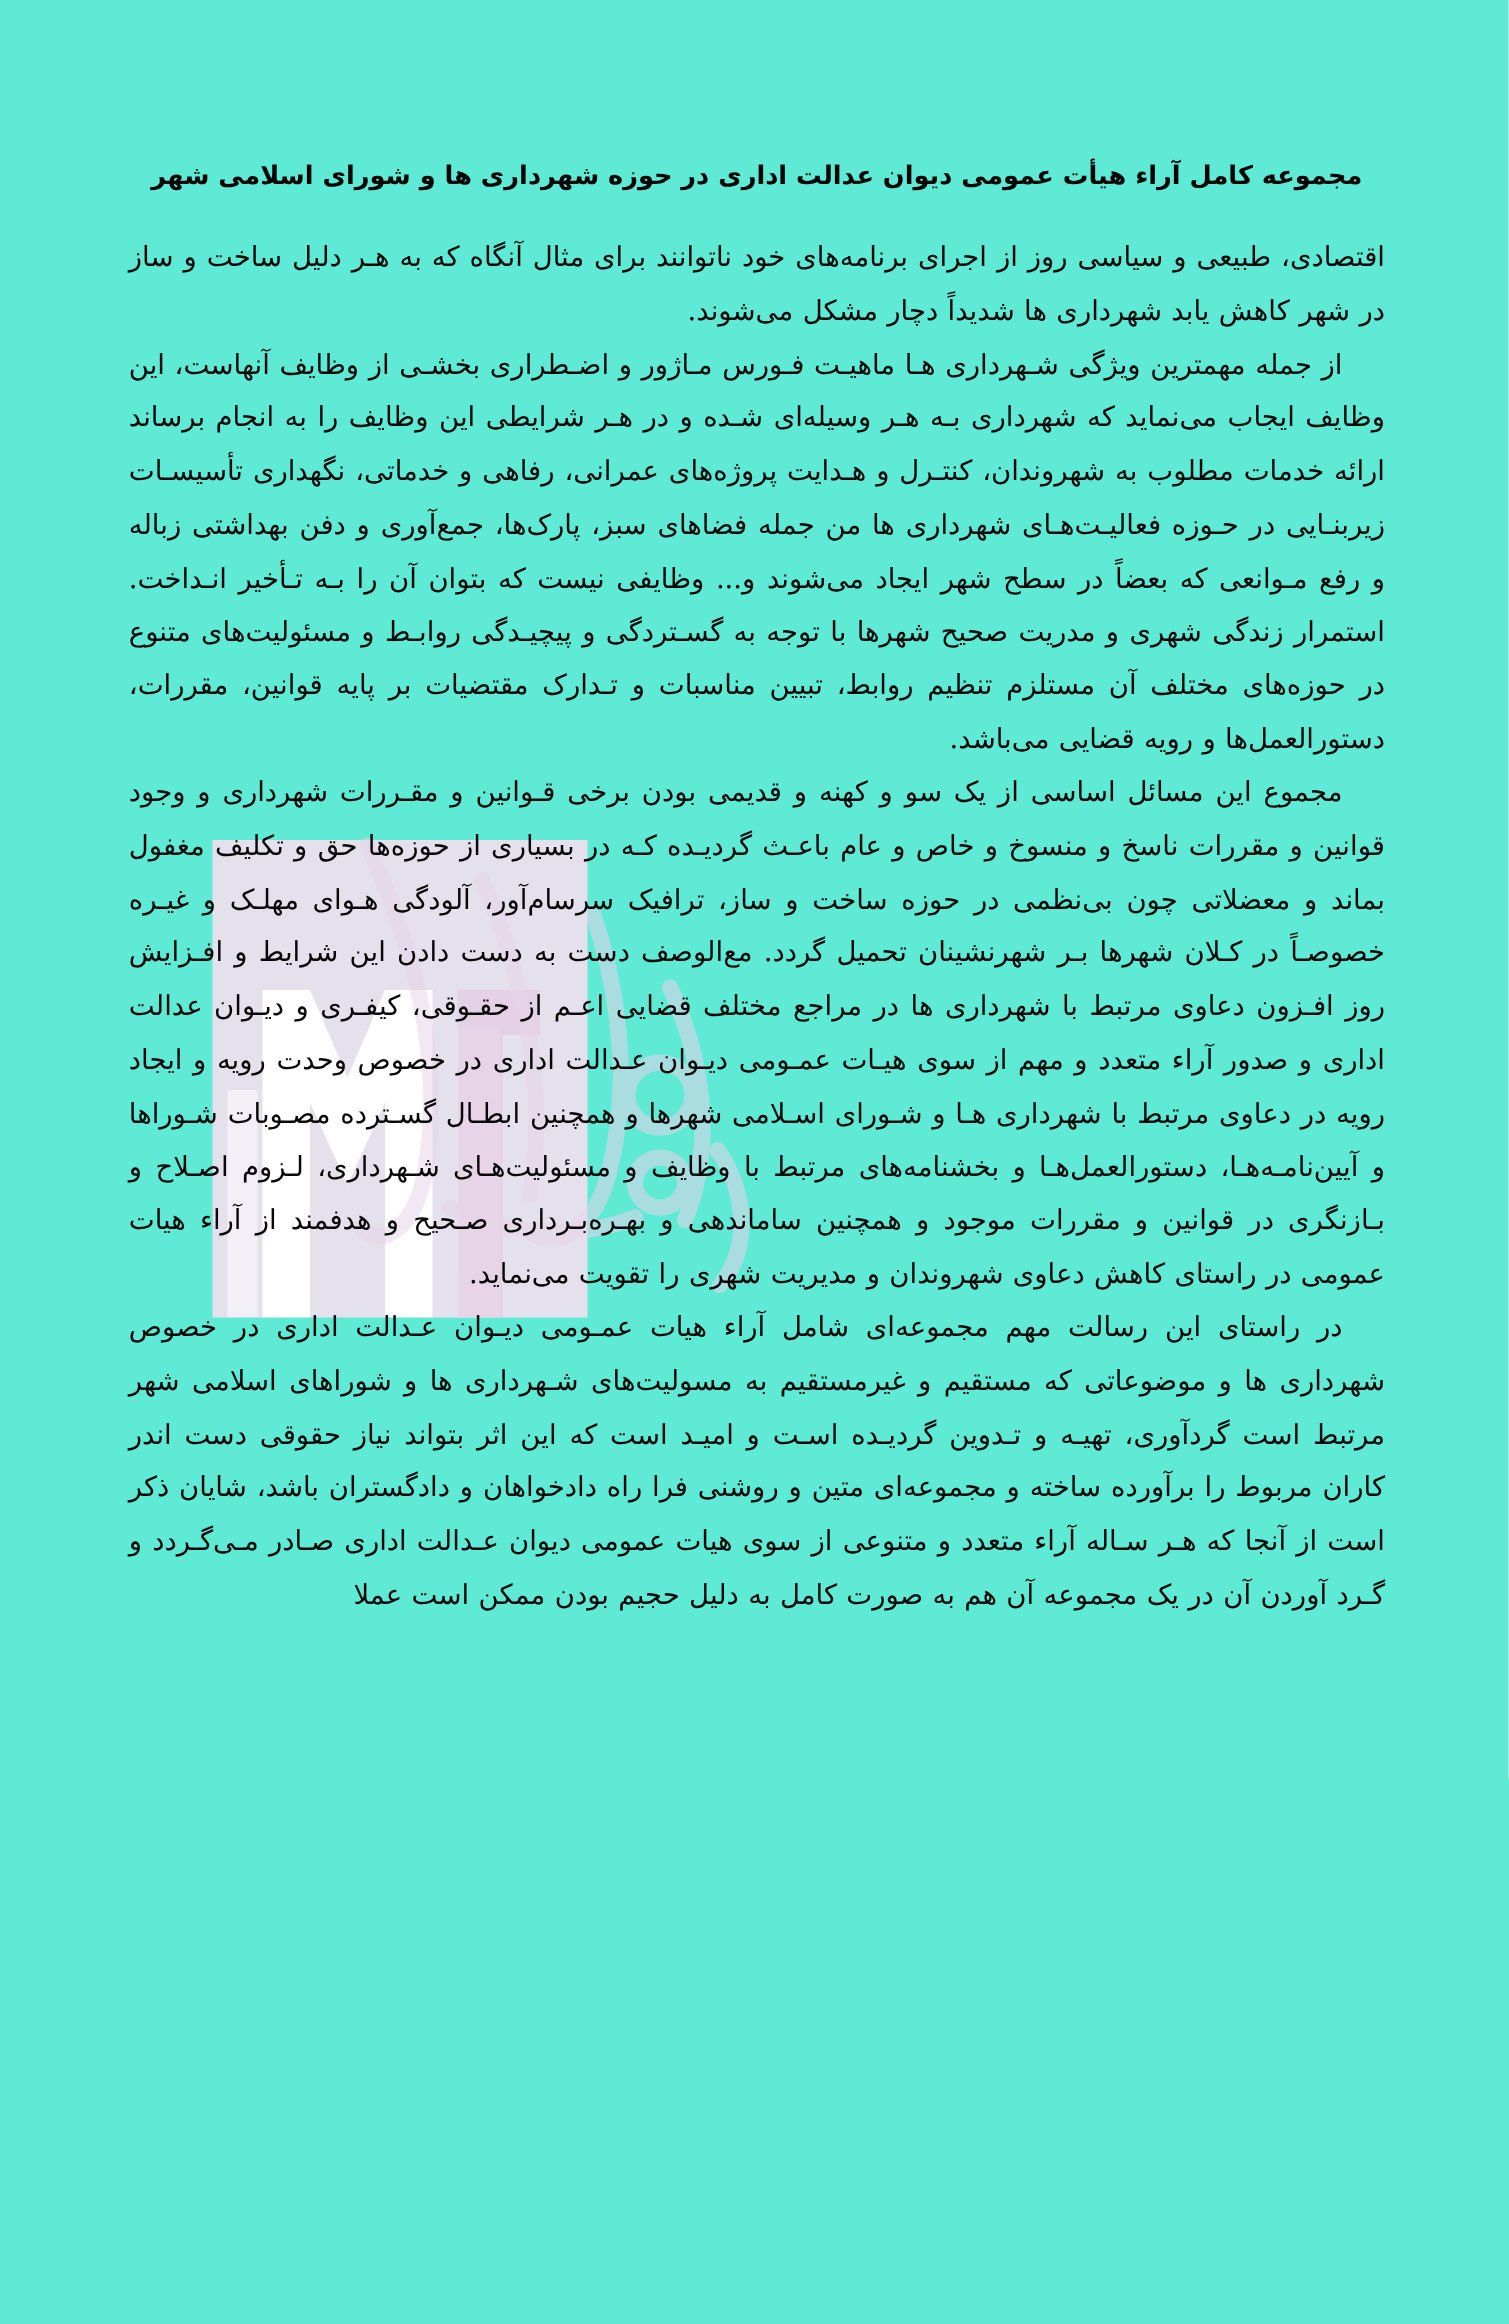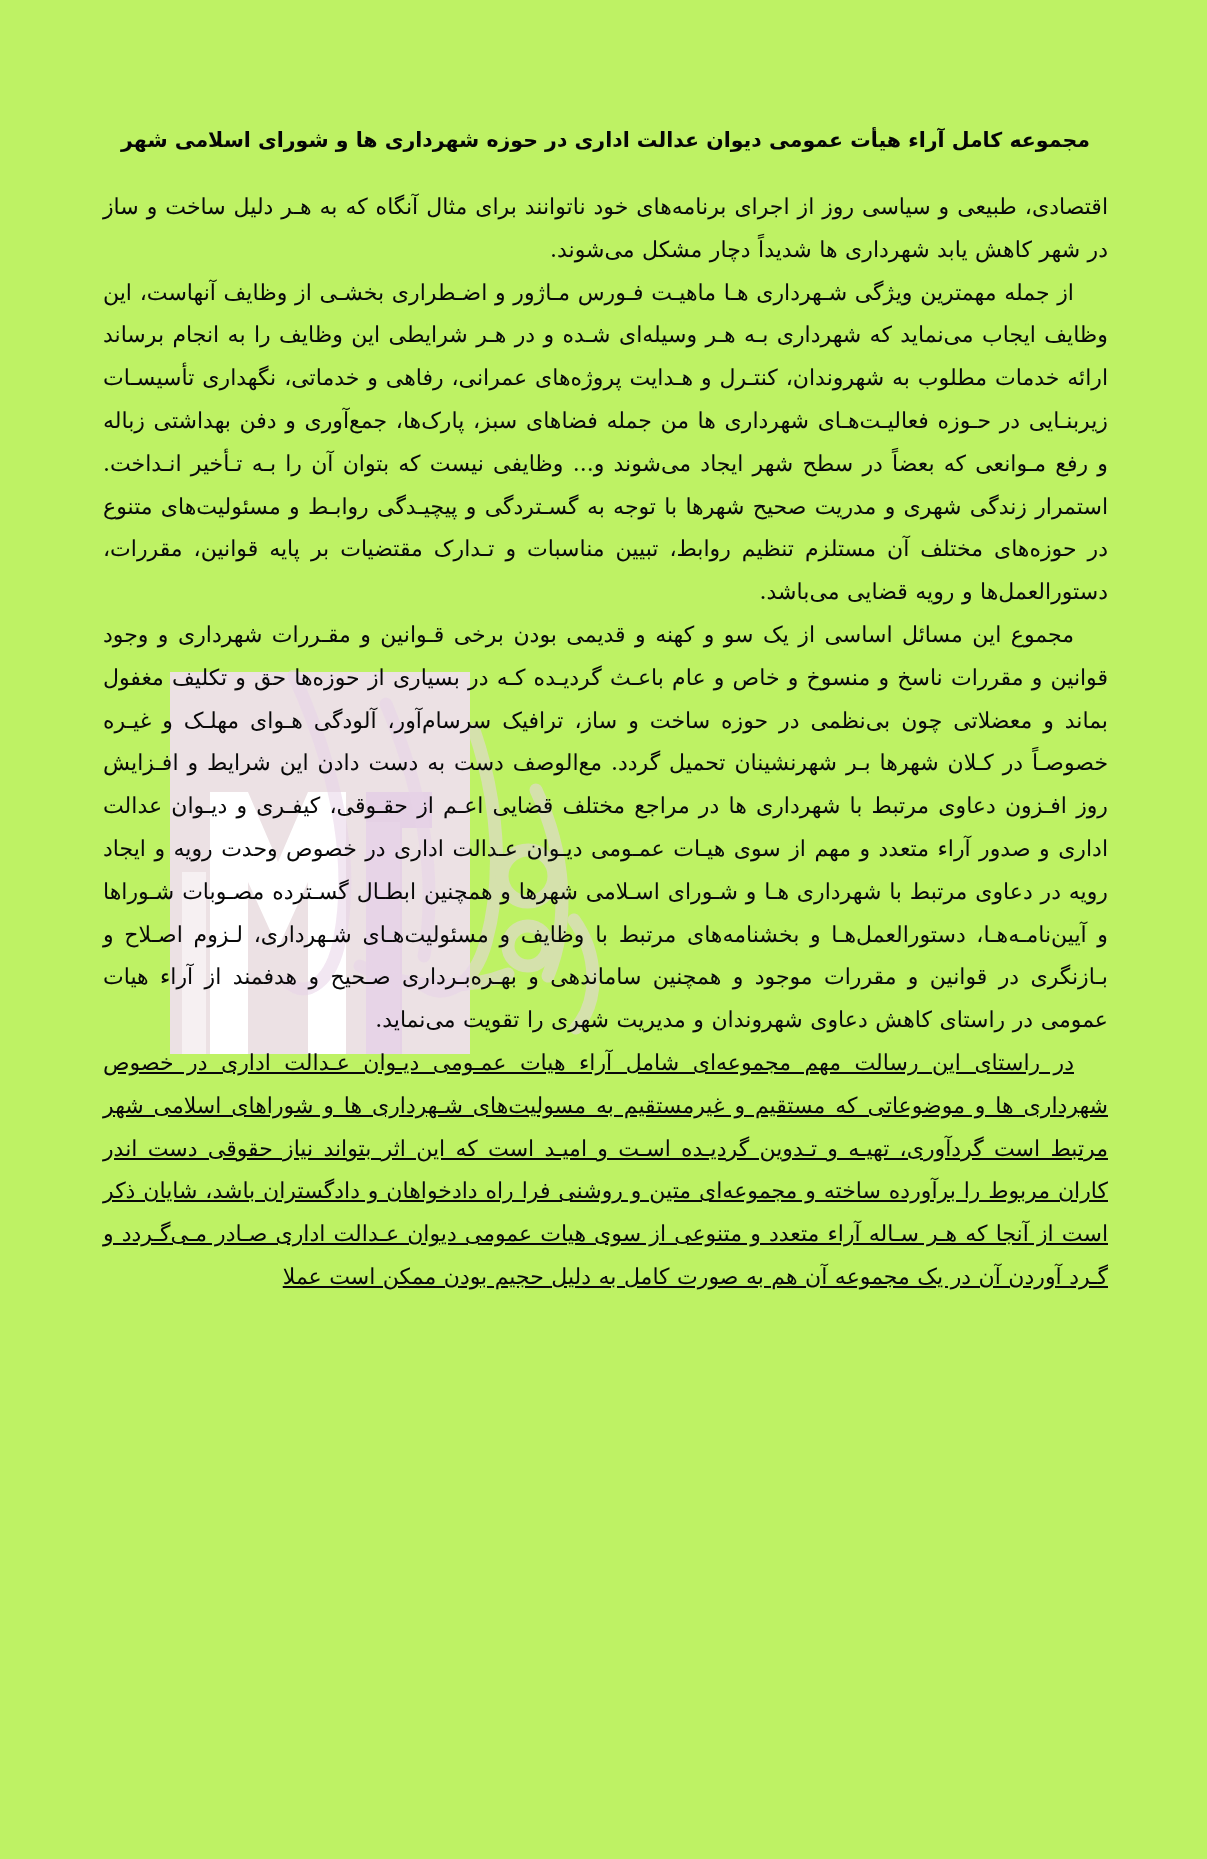--- a/index.html
+++ b/index.html
@@ -12,21 +12,21 @@
     width: 1207px;
     height: 1859px;
     position: relative;
     overflow: hidden;
     font-family: "DejaVu Sans", "Liberation Sans", sans-serif;
   }
 
   .page {
     position: absolute;
     inset: 0;
-    background: #bef264;
+    background: #5eead4;
   }
 
   
   .watermark {
     position: absolute;
     left: 170px;
     top: 672px;
     width: 300px;
     height: 382px;
     z-index: 1;
@@ -102,21 +102,20 @@
   .body-text p {
     margin: 0 0 0 0;
     padding: 0;
     text-indent: 34px;
   }
   .body-text p.no-indent {
     text-indent: 0;
   }
   .body-text p.last-center {
     text-align: justify;
-    text-decoration: underline;
   }
 </style>
 </head>
 <body>
 
 <div class="page">
 
   <div class="watermark">
     <div class="wm-box"></div>
     <svg class="wm-mark" viewBox="0 0 300 382" xmlns="http://www.w3.org/2000/svg">

